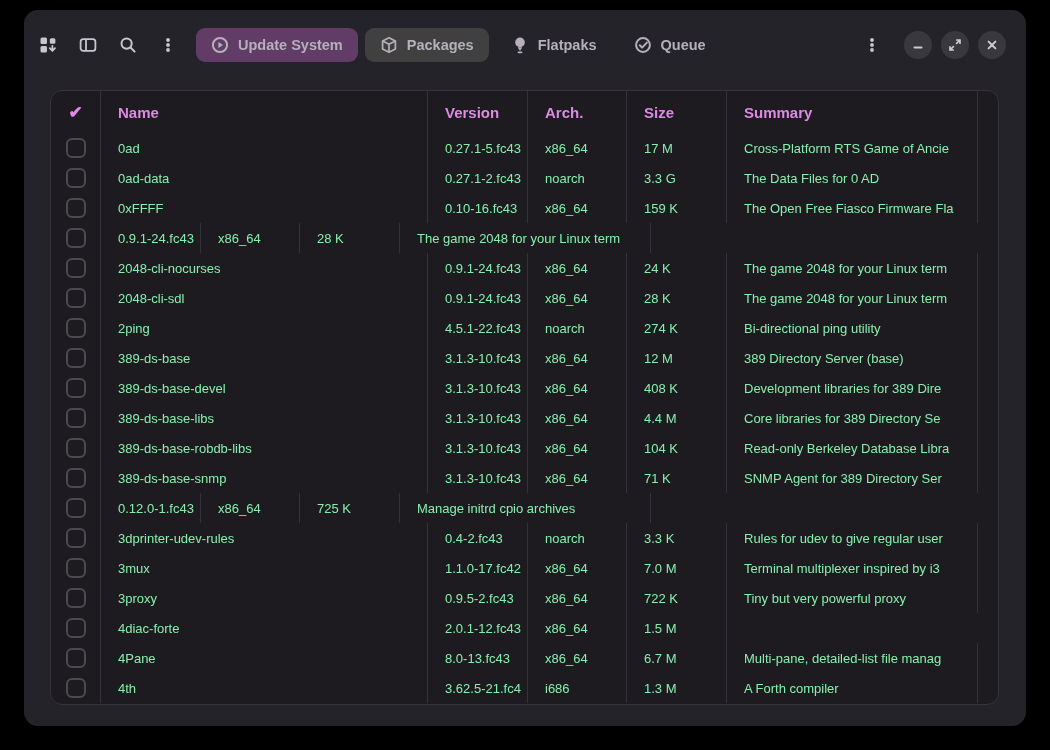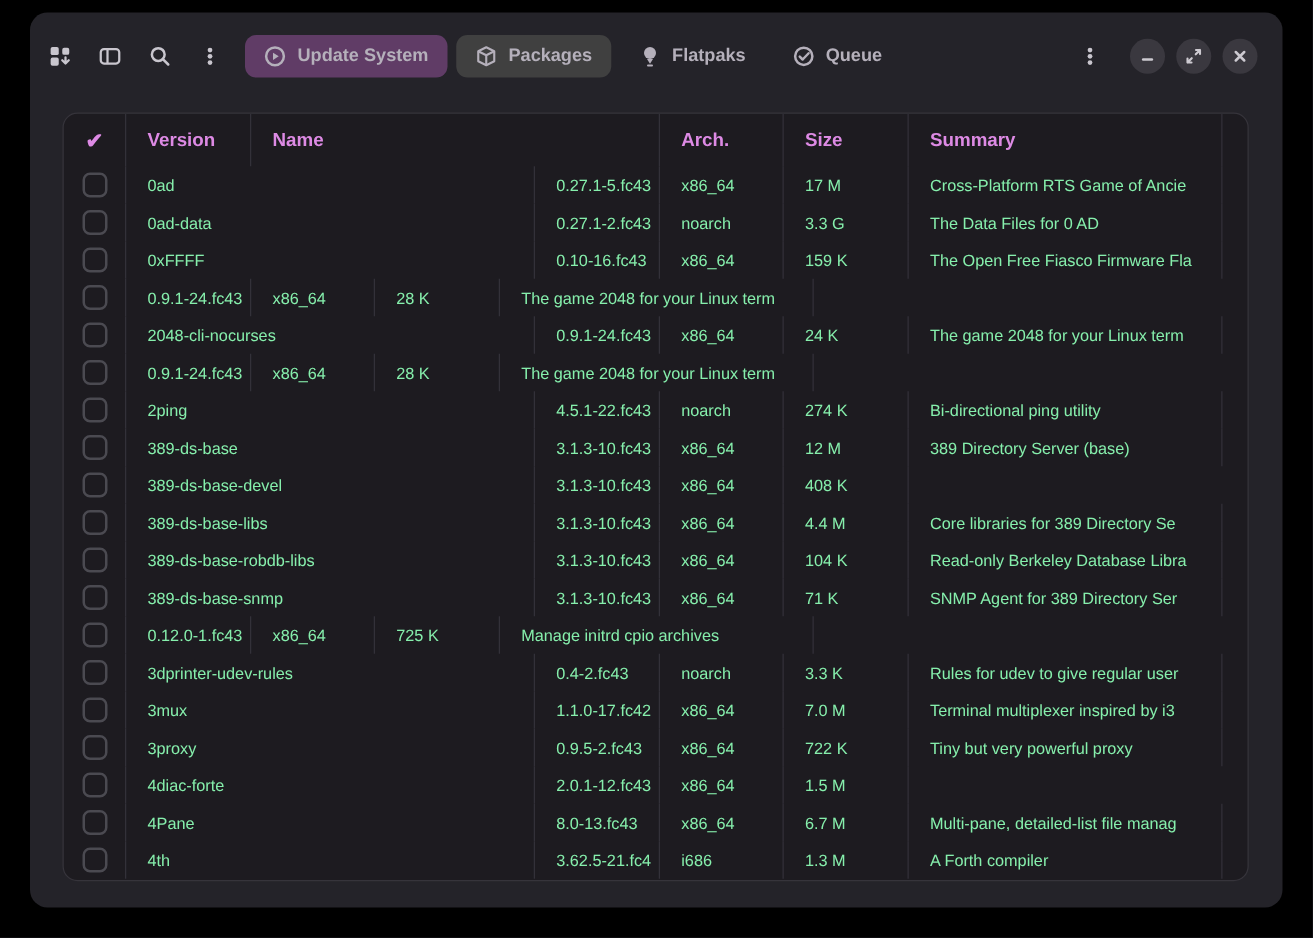--- a/index.html
+++ b/index.html
@@ -190,25 +190,25 @@
       </div>
     </div>
   </div>
 
   <div class="card">
 
     <div class="thead">
       <div class="cell c0">
         <span class="checkmark">✔</span>
       </div>
+      <div class="cell c1">
+        <span>Name</span>
+      </div>
       <div class="cell c2">
         <span>Version</span>
-      </div>
-      <div class="cell c1">
-        <span>Name</span>
       </div>
       <div class="cell c3">
         <span>Arch.</span>
       </div>
       <div class="cell c4">
         <span>Size</span>
       </div>
       <div class="cell c5">
         <span>Summary</span>
       </div>
@@ -272,20 +272,21 @@
         <div class="cell c3">x86_64</div>
         <div class="cell c4">24 K</div>
         <div class="cell c5">The game 2048 for your Linux term</div>
         <div class="cell c6"></div>
       </div>
 
       <div class="row">
         <div class="cell c0">
           <span class="checkbox"></span>
         </div>
+        <div class="cell c1">2048-cli-sdl</div>
         <div class="cell c2">0.9.1-24.fc43</div>
         <div class="cell c3">x86_64</div>
         <div class="cell c4">28 K</div>
         <div class="cell c5">The game 2048 for your Linux term</div>
         <div class="cell c6"></div>
       </div>
 
       <div class="row">
         <div class="cell c0">
           <span class="checkbox"></span>
@@ -311,20 +312,21 @@
       </div>
 
       <div class="row">
         <div class="cell c0">
           <span class="checkbox"></span>
         </div>
         <div class="cell c1">389-ds-base-devel</div>
         <div class="cell c2">3.1.3-10.fc43</div>
         <div class="cell c3">x86_64</div>
         <div class="cell c4">408 K</div>
+        <div class="cell c5">Development libraries for 389 Dire</div>
         <div class="cell c6"></div>
       </div>
 
       <div class="row">
         <div class="cell c0">
           <span class="checkbox"></span>
         </div>
         <div class="cell c1">389-ds-base-libs</div>
         <div class="cell c2">3.1.3-10.fc43</div>
         <div class="cell c3">x86_64</div>

